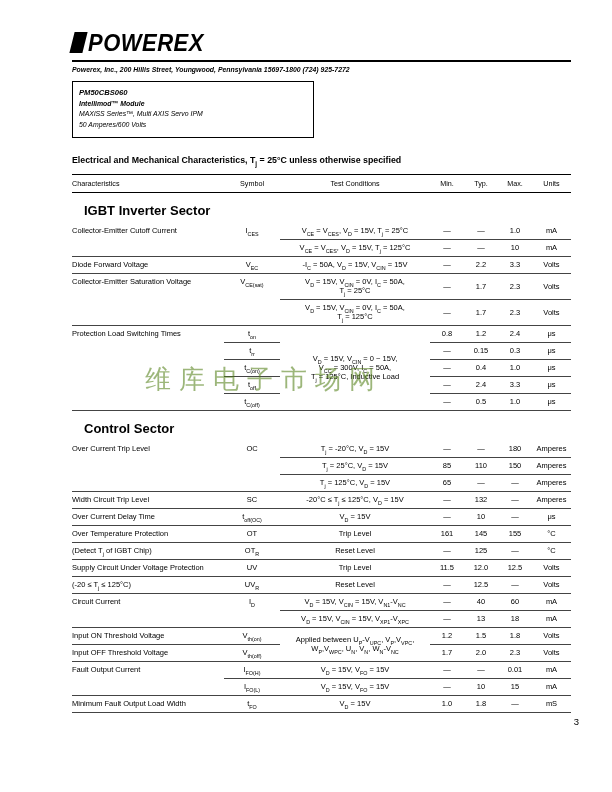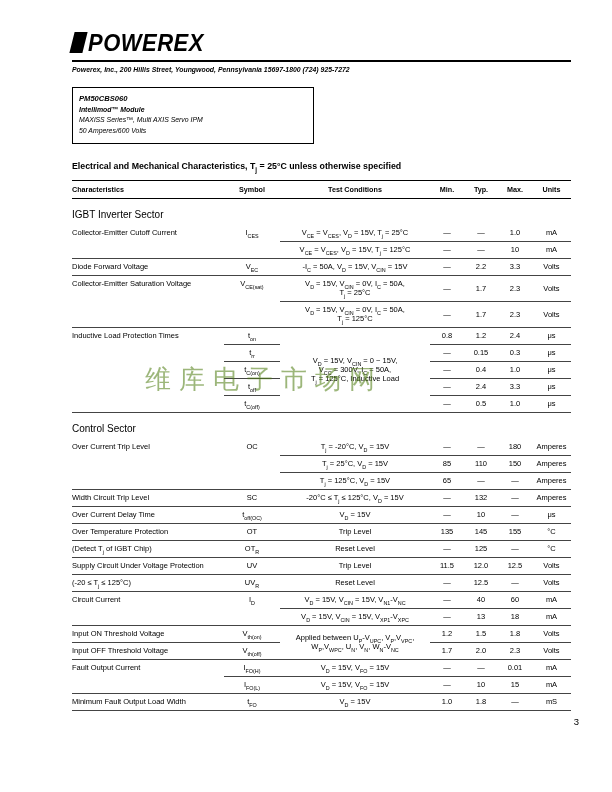--- a/index.html
+++ b/index.html
@@ -9,39 +9,39 @@
 
   
   .logo { position:relative; height:27px; margin-bottom:2px; }
   .logo-flag { position:absolute; left:0; top:2px; width:13px; height:21px; background:#000;
                transform:skewX(-14deg); }
   .logo-text { position:absolute; left:16px; top:0; font-size:22px; font-weight:bold;
                font-style:italic; letter-spacing:0.5px; transform:scaleY(1.05); transform-origin:left top; }
   .rule-heavy { border-top:2px solid #000; margin:3px 0 4px; }
   .address { font-size:6.9px; font-weight:bold; font-style:italic; }
 
-  .product-box { border:1px solid #000; width:228px; margin-top:14px; padding:5px 6px 6px;
+  .product-box { border:1px solid #000; width:228px; margin-top:8px; padding:5px 6px 6px;
                  font-style:italic; font-size:6.9px; line-height:1.55; }
   .pn { font-weight:bold; font-size:7.6px; }
   .pl-bold { font-weight:bold; }
 
   .doc-title { margin-top:17px; font-size:8.8px; font-weight:bold; }
 
   
   .dtable { border-collapse:collapse; table-layout:fixed; width:499px; font-size:7.5px; }
   .c1{width:152px}.c2{width:56px}.c3{width:150px}.c4{width:34px}.c5{width:34px}.c6{width:34px}.c7{width:39px}
   .head-table { margin-top:9px; border-top:1.7px solid #000; border-bottom:1px solid #000; }
-  .head-table th { font-size:7.2px; font-weight:bold; padding:4px 1px; text-align:center;margin-left:40px; }
+  .head-table th { font-size:7.2px; font-weight:normal; padding:4px 1px; text-align:center;margin-left:40px; }
   .dtable td { text-align:center; padding:3.5px 1px; line-height:1.2; border-bottom:1px solid #444;
                vertical-align:middle; white-space:nowrap; overflow:hidden; }
   .ta-l { text-align:left !important; padding-left:0 !important; }
   .vtop { vertical-align:top !important; }
   sub { font-size:72%; line-height:0; }
 
-  .section-title { font-size:10px; font-weight:normal; margin:10px 0 5px; }
+  .section-title { font-size:13px; font-weight:bold; margin:10px 12px 5px; }
 
   .watermark { position:absolute; left:145px; top:362px; font-size:26px; letter-spacing:8px;
                color:#4d7c0f; opacity:0.55; white-space:nowrap; pointer-events:none;
                font-family:"DejaVu Sans", sans-serif; }
   .page-number { position:absolute; right:33px; bottom:22px; font-size:9.5px; }
 </style>
 </head>
 <body>
 
 <div class="page">
@@ -134,21 +134,21 @@
           <td>Volts</td>
         </tr>
         <tr>
           <td>V<sub>D</sub> = 15V, V<sub>CIN</sub> = 0V, I<sub>C</sub> = 50A,<br>T<sub>j</sub> = 125°C</td>
           <td>—</td>
           <td>1.7</td>
           <td>2.3</td>
           <td>Volts</td>
         </tr>
         <tr>
-          <td class="ta-l vtop" rowspan="5">Inductive Load Protection Times</td>
+          <td class="ta-l vtop" rowspan="5">Protection Load Switching Times</td>
           <td>t<sub>on</sub></td>
           <td rowspan="5">V<sub>D</sub> = 15V, V<sub>CIN</sub> = 0 ~ 15V,<br>V<sub>CC</sub> = 300V, I<sub>C</sub> = 50A,<br>T<sub>j</sub> = 125°C, Inductive Load</td>
           <td>0.8</td>
           <td>1.2</td>
           <td>2.4</td>
           <td>μs</td>
         </tr>
         <tr>
           <td>t<sub>rr</sub></td>
           <td>—</td>
@@ -231,21 +231,21 @@
           <td>V<sub>D</sub> = 15V</td>
           <td>—</td>
           <td>10</td>
           <td>—</td>
           <td>μs</td>
         </tr>
         <tr>
           <td class="ta-l">Over Temperature Protection</td>
           <td>OT</td>
           <td>Trip Level</td>
-          <td>135</td>
+          <td>161</td>
           <td>145</td>
           <td>155</td>
           <td>°C</td>
         </tr>
         <tr>
           <td class="ta-l">(Detect T<sub>j</sub> of IGBT Chip)</td>
           <td>OT<sub>R</sub></td>
           <td>Reset Level</td>
           <td>—</td>
           <td>125</td>

